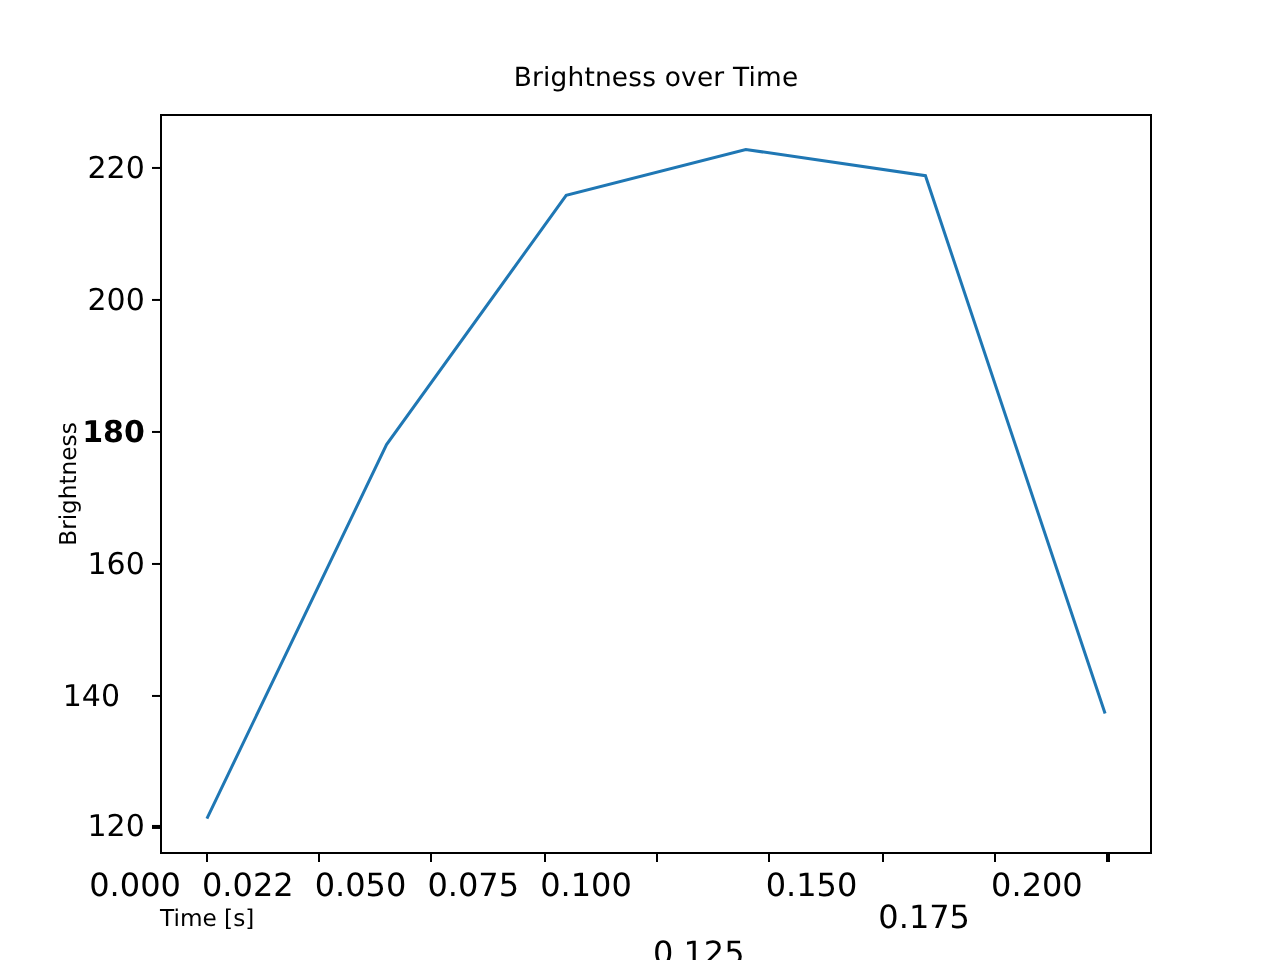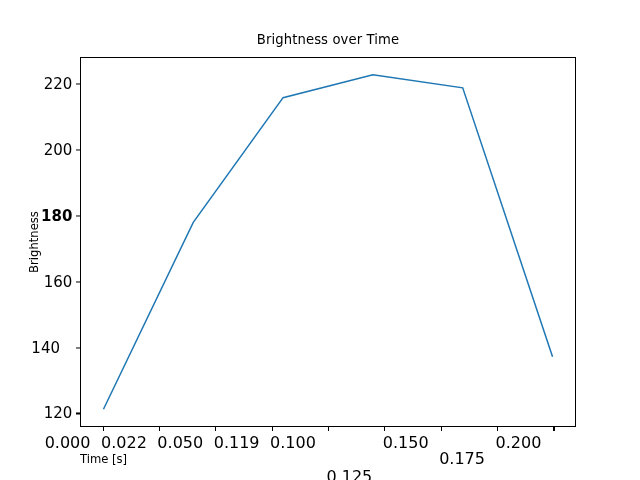--- a/index.html
+++ b/index.html
@@ -135,21 +135,21 @@
       <div class="ytick-label" style="left: 12.4px; right: auto; top: 83.7112px;">220</div>
     </div>
   <div id="xtick-group">
       <div class="xtick-mark" style="left: 102.545px;"></div>
       <div class="xtick-label" style="left: 102.545px;">0.000</div>
       <div class="xtick-mark" style="left: 158.909px;"></div>
       <div class="xtick-label" style="left: 158.909px;">0.022</div>
       <div class="xtick-mark" style="left: 215.273px;"></div>
       <div class="xtick-label" style="left: 215.273px;">0.050</div>
       <div class="xtick-mark" style="left: 271.636px;"></div>
-      <div class="xtick-label" style="left: 271.636px;">0.119</div>
+      <div class="xtick-label" style="left: 271.636px;">0.075</div>
       <div class="xtick-mark" style="left: 328px;"></div>
       <div class="xtick-label" style="left: 328px;">0.100</div>
       <div class="xtick-mark" style="left: 384.364px;"></div>
       <div class="xtick-label" style="left: 384.364px; margin-top: 34px;">0.125</div>
       <div class="xtick-mark" style="left: 440.727px;"></div>
       <div class="xtick-label" style="left: 440.727px; text-align: center;">0.150</div>
       <div class="xtick-mark" style="left: 497.091px;"></div>
       <div class="xtick-label" style="left: 497.091px; margin-top: 16px;">0.175</div>
       <div class="xtick-mark" style="left: 553.455px;"></div>
       <div class="xtick-label" style="left: 553.455px;">0.200</div>

